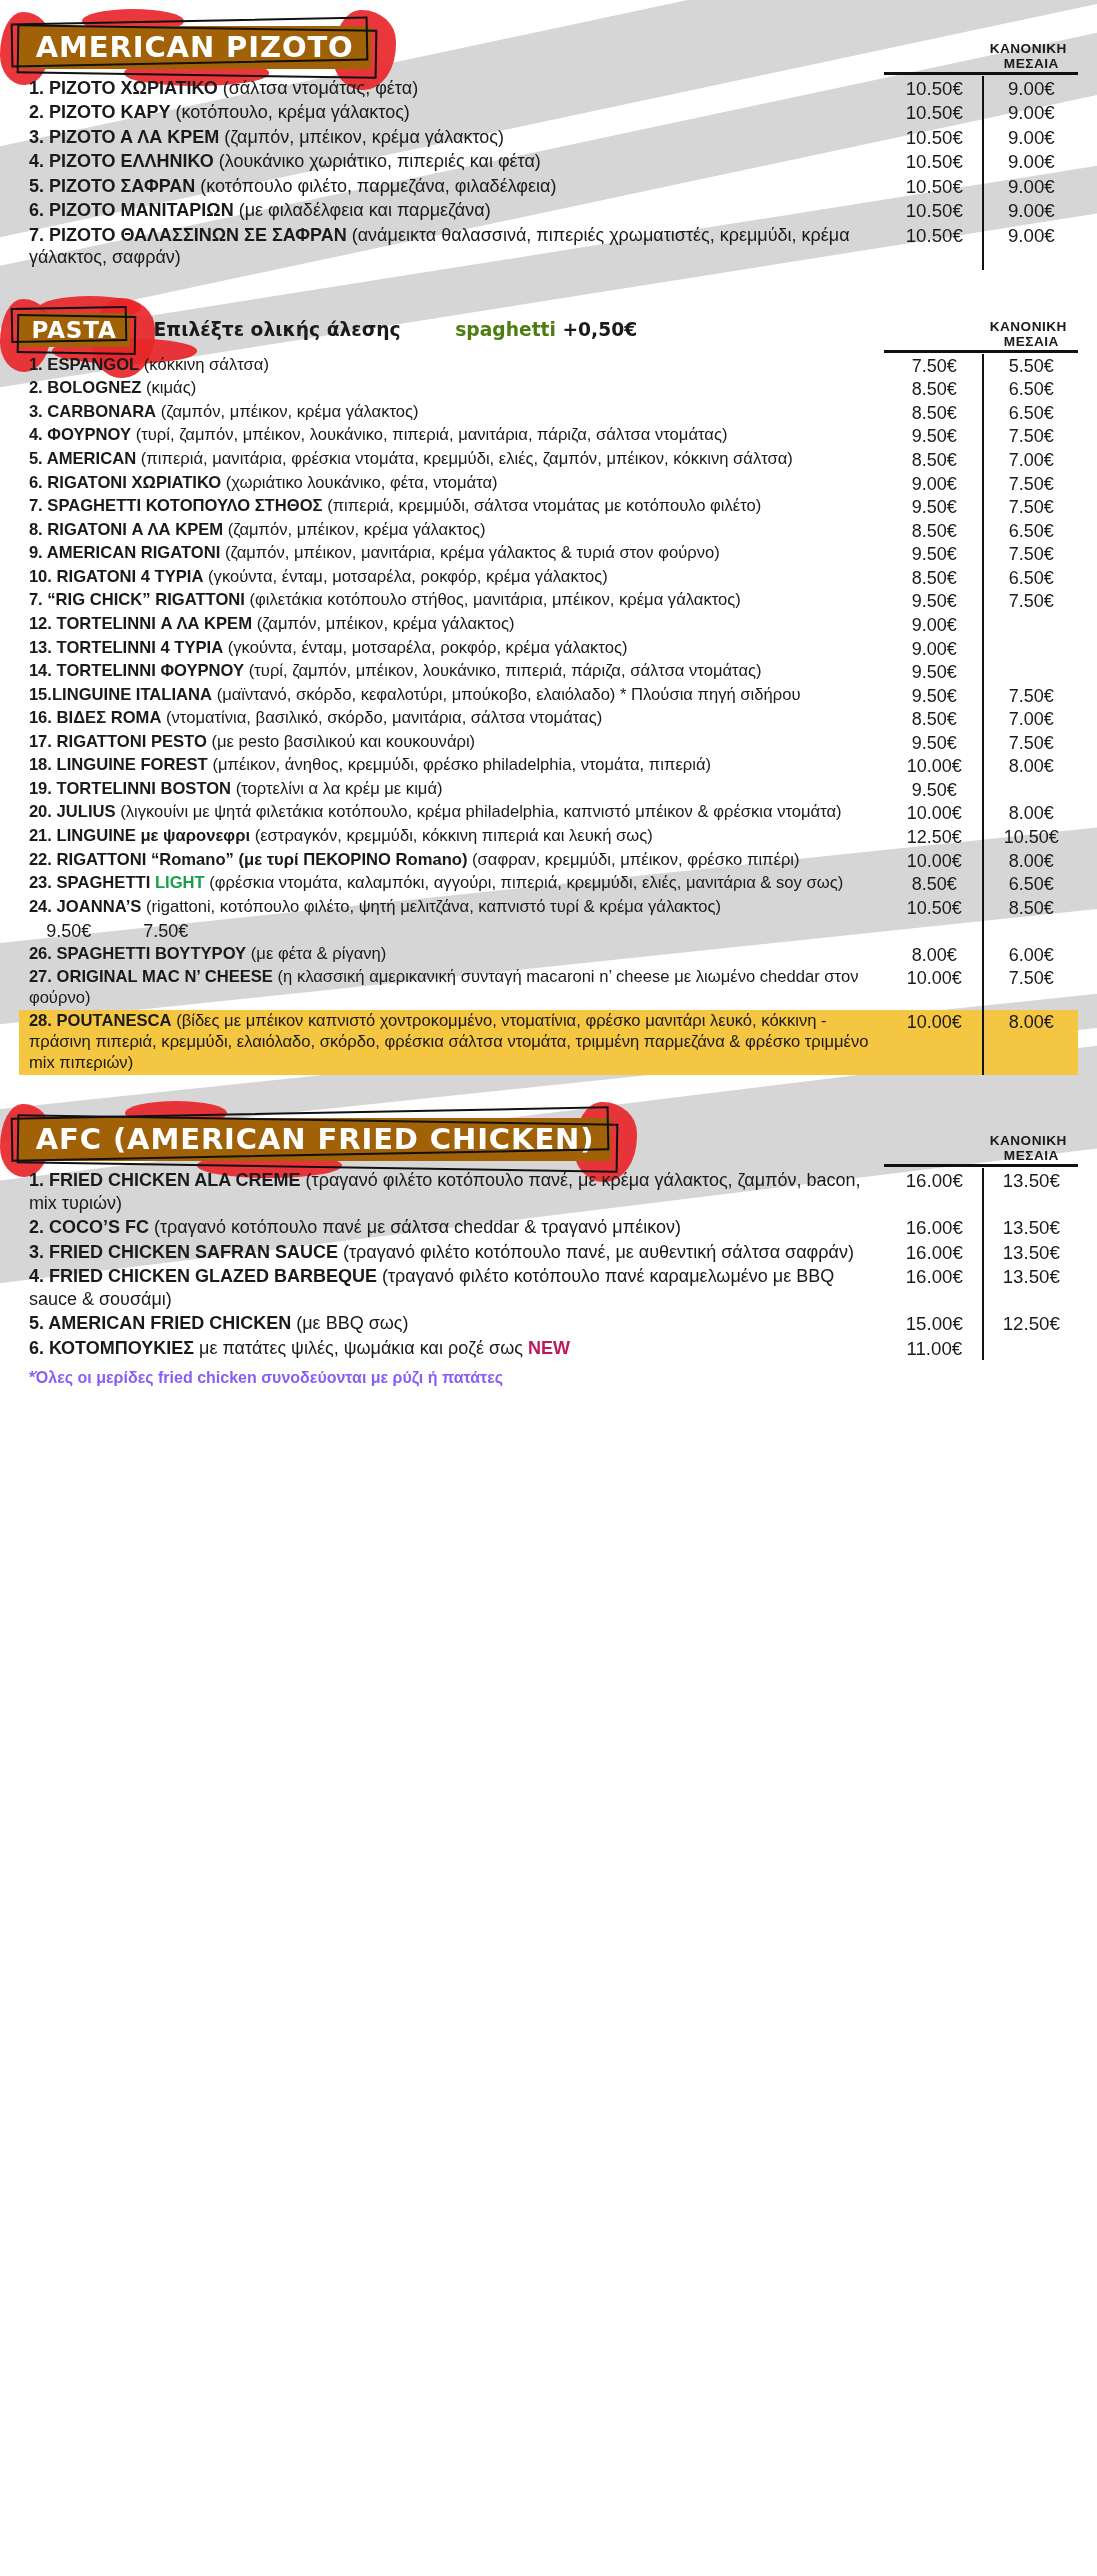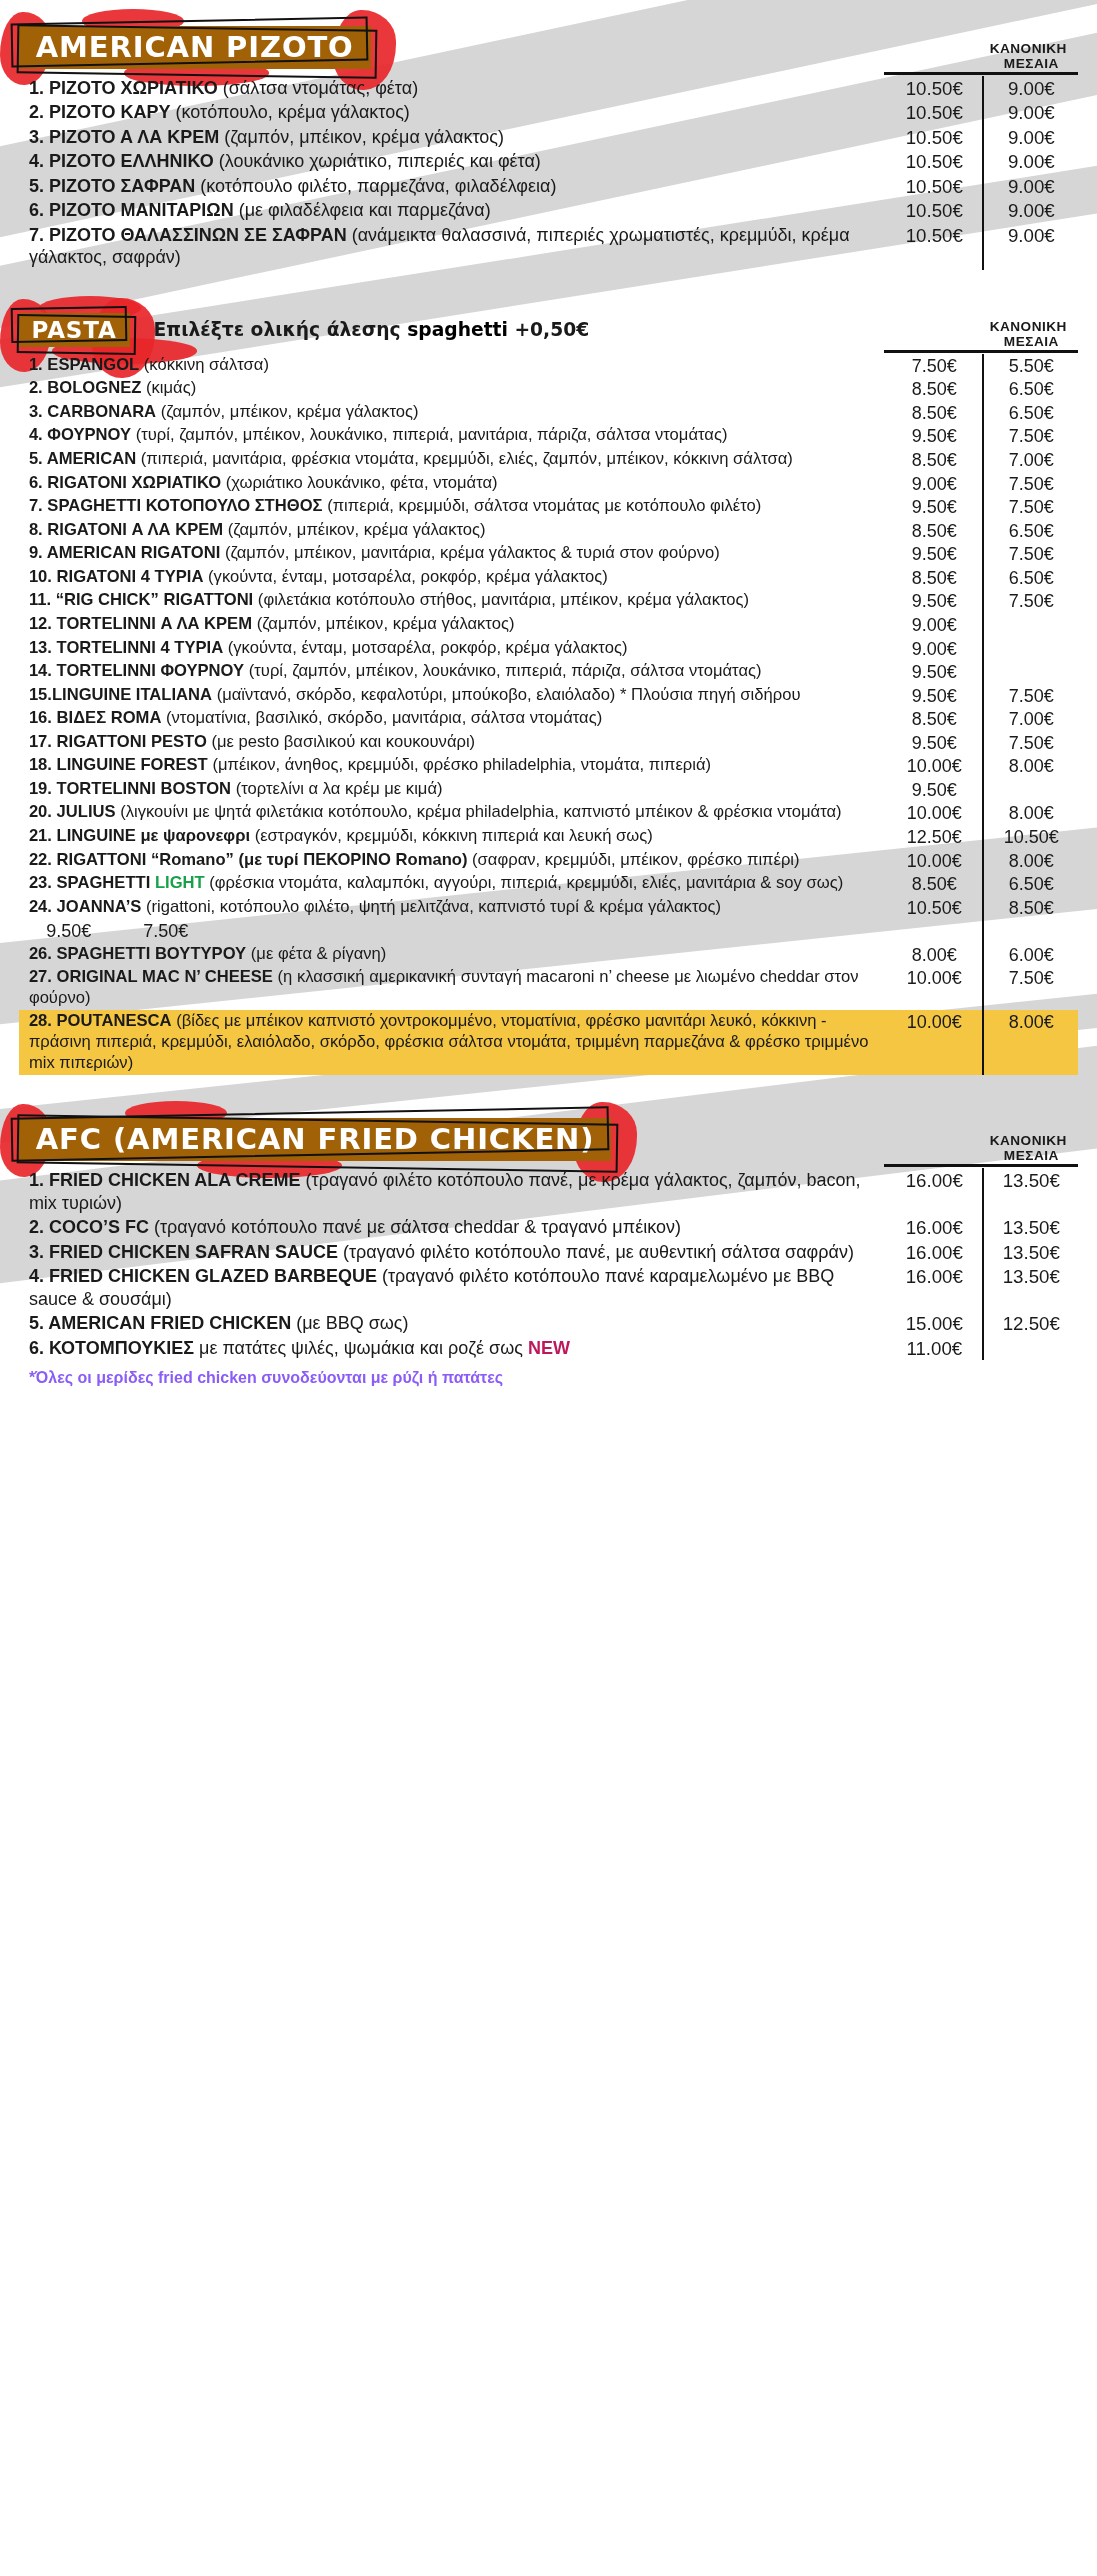--- a/index.html
+++ b/index.html
@@ -61,21 +61,21 @@
 
   .stamp-sm { font-size: 23px; padding: 6px 12.8px 5.1px 12.8px; }
 
   
   .sec-head { display: flex; align-items: flex-end; justify-content: space-between; }
   .sec-head-left { display: flex; align-items: center; gap: 24px; padding-bottom: 3.4px; }
   .note-inline {
     font-family: "DejaVu Sans", sans-serif;
     font-weight: bold; font-size: 18.7px; color: #1a1a1a; white-space: nowrap;
   }
-  .note-inline .brown { color: #000000; }
+  .note-inline .brown { color: #4d7c0f; margin-left: 48px; }
 
   .colhead { display: flex; align-items: flex-end; padding-bottom: 1.7px; flex-direction: column; }
   .colhead span {
     font-family: "Liberation Sans", sans-serif;
     font-weight: bold; font-size: 13.6px; letter-spacing: 0.5px; text-align: center;
   }
   .ch-reg { width: 100px; }
   .ch-mid { width: 94px; }
 
   
@@ -263,21 +263,21 @@
         <div class="desc"><span class="name">9. AMERICAN RIGATONI</span> <span class="ing">(ζαμπόν, μπέικον, μανιτάρια, κρέμα γάλακτος &amp; τυριά στον φούρνο)</span></div>
         <div class="p p-reg">9.50€</div>
         <div class="p p-mid">7.50€</div>
       </div>
       <div class="row">
         <div class="desc"><span class="name">10. RIGATONI 4 ΤΥΡΙΑ</span> <span class="ing">(γκούντα, ένταμ, μοτσαρέλα, ροκφόρ, κρέμα γάλακτος)</span></div>
         <div class="p p-reg">8.50€</div>
         <div class="p p-mid">6.50€</div>
       </div>
       <div class="row">
-        <div class="desc"><span class="name">11. “RIG CHICK” RIGATTONI</span> <span class="ing">(φιλετάκια κοτόπουλο στήθος, μανιτάρια, μπέικον, κρέμα γάλακτος)</span></div>
+        <div class="desc"><span class="name">7. “RIG CHICK” RIGATTONI</span> <span class="ing">(φιλετάκια κοτόπουλο στήθος, μανιτάρια, μπέικον, κρέμα γάλακτος)</span></div>
         <div class="p p-reg">9.50€</div>
         <div class="p p-mid">7.50€</div>
       </div>
       <div class="row">
         <div class="desc"><span class="name">12. TORTELINNI Α ΛΑ ΚΡΕΜ</span> <span class="ing">(ζαμπόν, μπέικον, κρέμα γάλακτος)</span></div>
         <div class="p p-reg">9.00€</div>
         <div class="p p-mid"></div>
       </div>
       <div class="row">
         <div class="desc"><span class="name">13. TORTELINNI 4 ΤΥΡΙΑ</span> <span class="ing">(γκούντα, ένταμ, μοτσαρέλα, ροκφόρ, κρέμα γάλακτος)</span></div>

